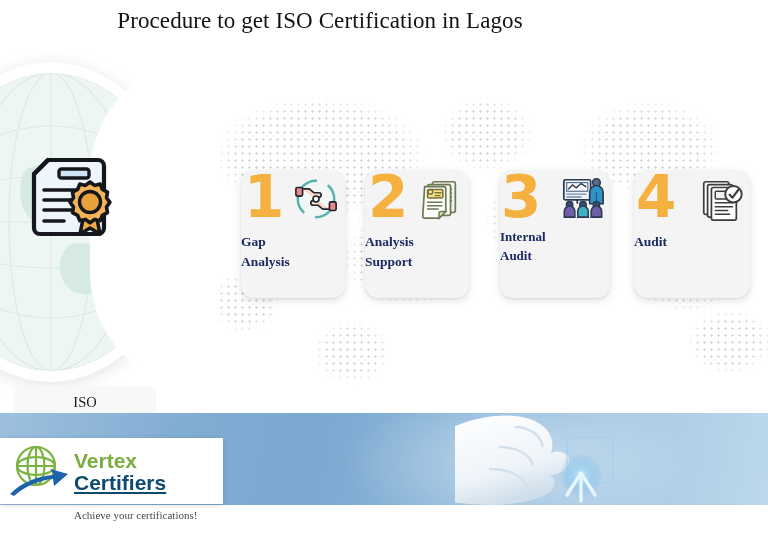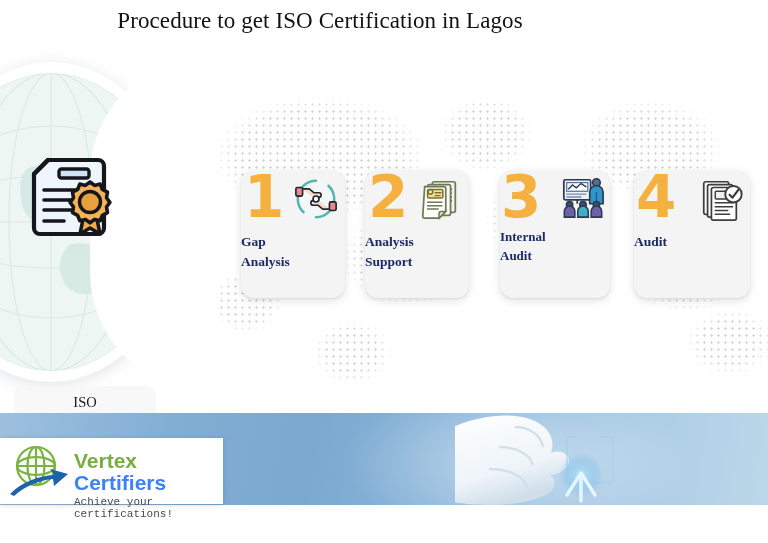--- a/index.html
+++ b/index.html
@@ -115,24 +115,24 @@
     position:absolute;left:455px;top:-4px;width:240px;height:105px;
   }
   .logo-box{
     position:absolute;left:0;top:438px;width:223px;height:66px;
     background:#ffffff;box-shadow:0 1px 5px rgba(0,0,0,.16);
   }
   .logo-inner{position:absolute;left:8px;top:4px;width:212px;height:58px;}
   .logo-text{position:absolute;left:66px;top:8px;}
   .logo-name{font-size:21px;line-height:22px;font-family:"Liberation Sans", sans-serif;}
   .logo-v{color:#7aad3f;font-weight:700;margin-top:48px;}
-  .logo-c{color:#3b82f6;font-weight:700;}
+  .logo-c{color:#0c4a6e;font-weight:700;text-decoration:underline;}
   .logo-tag{
-    margin-top:2px;font-size:11px;color:#4a4a4a;
-    font-family:Liberation Mono, monospace;
+    margin-top:15px;font-size:11px;color:#4a4a4a;
+    font-family:Liberation Serif, serif;
   }
 </style>
 </head>
 <body>
 
 <div id="stage">
 
   <div class="map-backdrop"></div>
 
   <div class="title">Procedure to get ISO Certification in Lagos</div>

